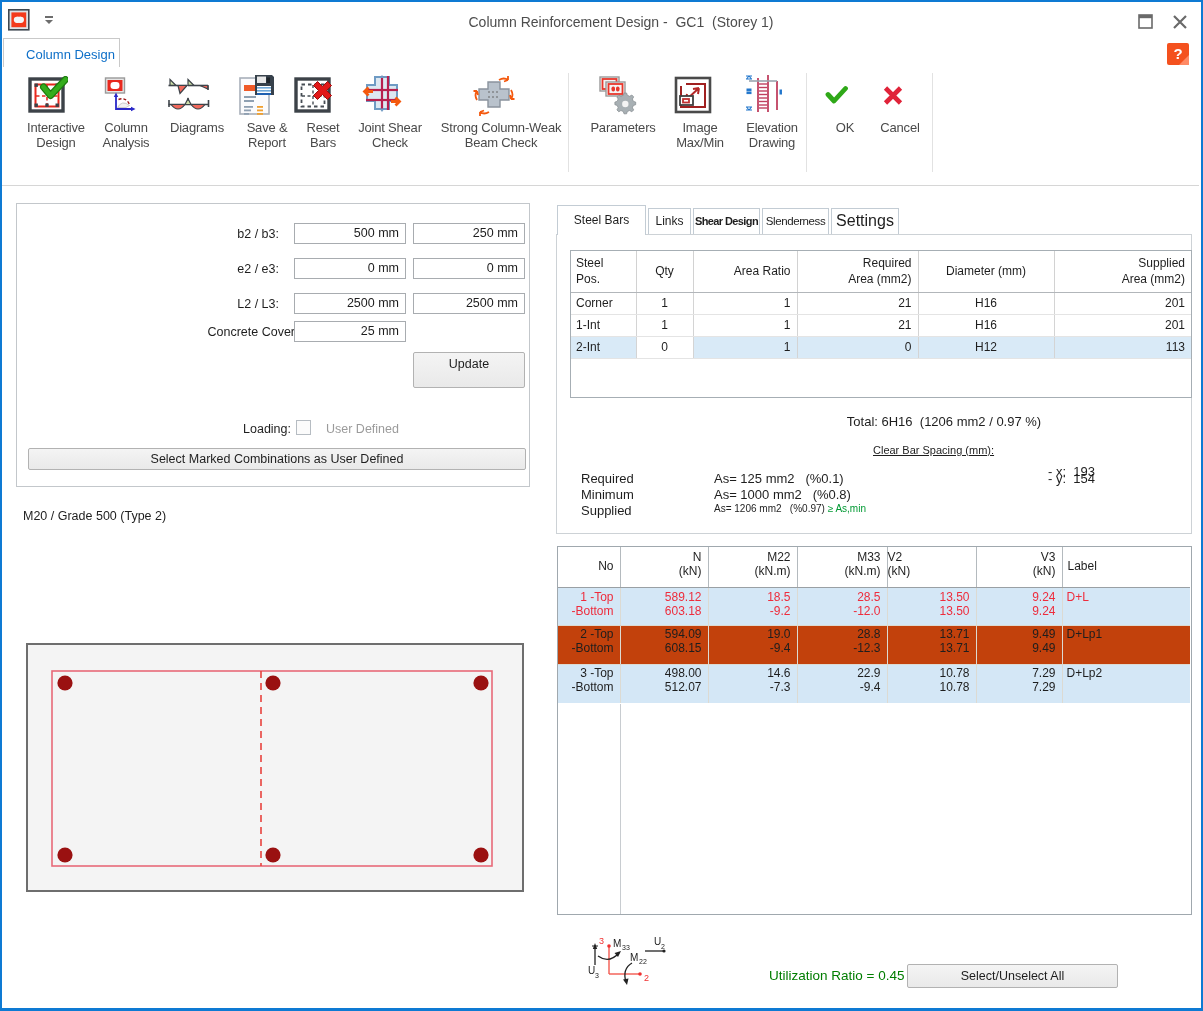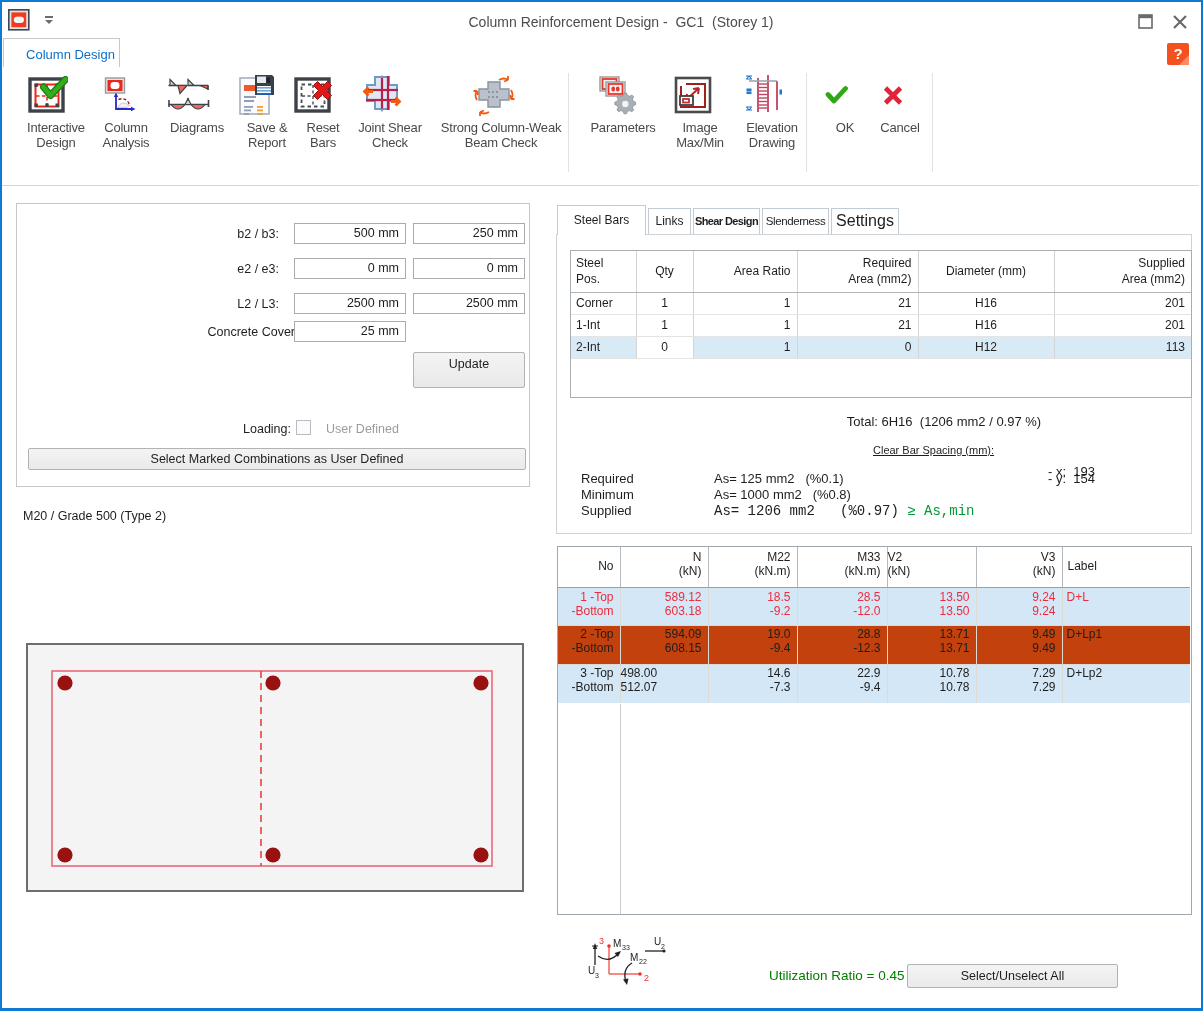--- a/index.html
+++ b/index.html
@@ -307,21 +307,21 @@
 
 <div class="txt" style="left:700px;top:414px;width:470px;text-align:center;font-size:13px;">Total: 6H16&nbsp; (1206 mm2 / 0.97 %)</div>
 <div class="txt" style="left:864px;top:444px;font-size:11px;text-decoration:underline;">Clear Bar Spacing (mm):</div>
 <div class="txt" style="left:1039px;top:464px;font-size:13px;">- x:&nbsp; 193</div>
 <div class="txt" style="left:1039px;top:471px;font-size:13px;">- y:&nbsp; 154</div>
 <div class="txt" style="left:572px;top:471px;font-size:13px;">Required</div>
 <div class="txt" style="left:572px;top:487px;font-size:13px;">Minimum</div>
 <div class="txt" style="left:572px;top:503px;font-size:13px;">Supplied</div>
 <div class="txt" style="left:705px;top:471px;font-size:13px;">As= 125 mm2&nbsp;&nbsp; (%0.1)</div>
 <div class="txt" style="left:705px;top:487px;font-size:13px;">As= 1000 mm2&nbsp;&nbsp; (%0.8)</div>
-<div class="txt" style="left:705px;top:503px;font-size:14px;font-family:Liberation Mono, monospace;">As= 1206 mm2&nbsp;&nbsp; (%0.97) <span style="color:#009933;">≥ As,min</span></div>
+<div class="txt" style="left:705px;top:503px;font-size:10px;">As= 1206 mm2&nbsp;&nbsp; (%0.97) <span style="color:#009933;">≥ As,min</span></div>
 
 <div class="abs" style="left:557px;top:546px;width:635px;height:369px;border:1px solid #a0a8ae;background:#fff;font-size:12px;">
  <table style="border-collapse:collapse;table-layout:fixed;width:632px;font-family:'Liberation Sans',sans-serif;font-size:12px;color:#1e1e1e;">
   <colgroup>
         <col style="width:62px">
         <col style="width:88px">
         <col style="width:89px">
         <col style="width:90px">
         <col style="width:89px">
         <col style="width:86px">
@@ -368,21 +368,21 @@
           <td class="c2"></td>
           <td></td>
           <td></td>
           <td></td>
           <td></td>
           <td></td>
           <td></td>
         </tr>
   <tr class="drow" style="height:38px;background:#d4e7f6;vertical-align:top;">
    <td class="c2" style="text-align:right;padding:1px 6px 0 0;">3 -Top<br>-Bottom</td>
-   <td style="padding:1px 6px 0 0;">498.00<br>512.07</td>
+   <td style="text-align:right;padding:1px 6px 0 0;">498.00<br>512.07</td>
    <td style="text-align:right;padding:1px 6px 0 0;">14.6<br>-7.3</td>
    <td style="text-align:right;padding:1px 6px 0 0;">22.9<br>-9.4</td>
    <td style="text-align:right;padding:1px 6px 0 0;">10.78<br>10.78</td>
    <td style="text-align:right;padding:1px 6px 0 0;">7.29<br>7.29</td>
    <td style="text-align:left;padding:1px 0 0 4px;">D+Lp2</td>
   </tr>
  </tbody>
     </table>
  <div style="position:absolute;left:62px;top:157px;width:1px;height:210px;background:#c8ccd0;"></div>
 </div>

